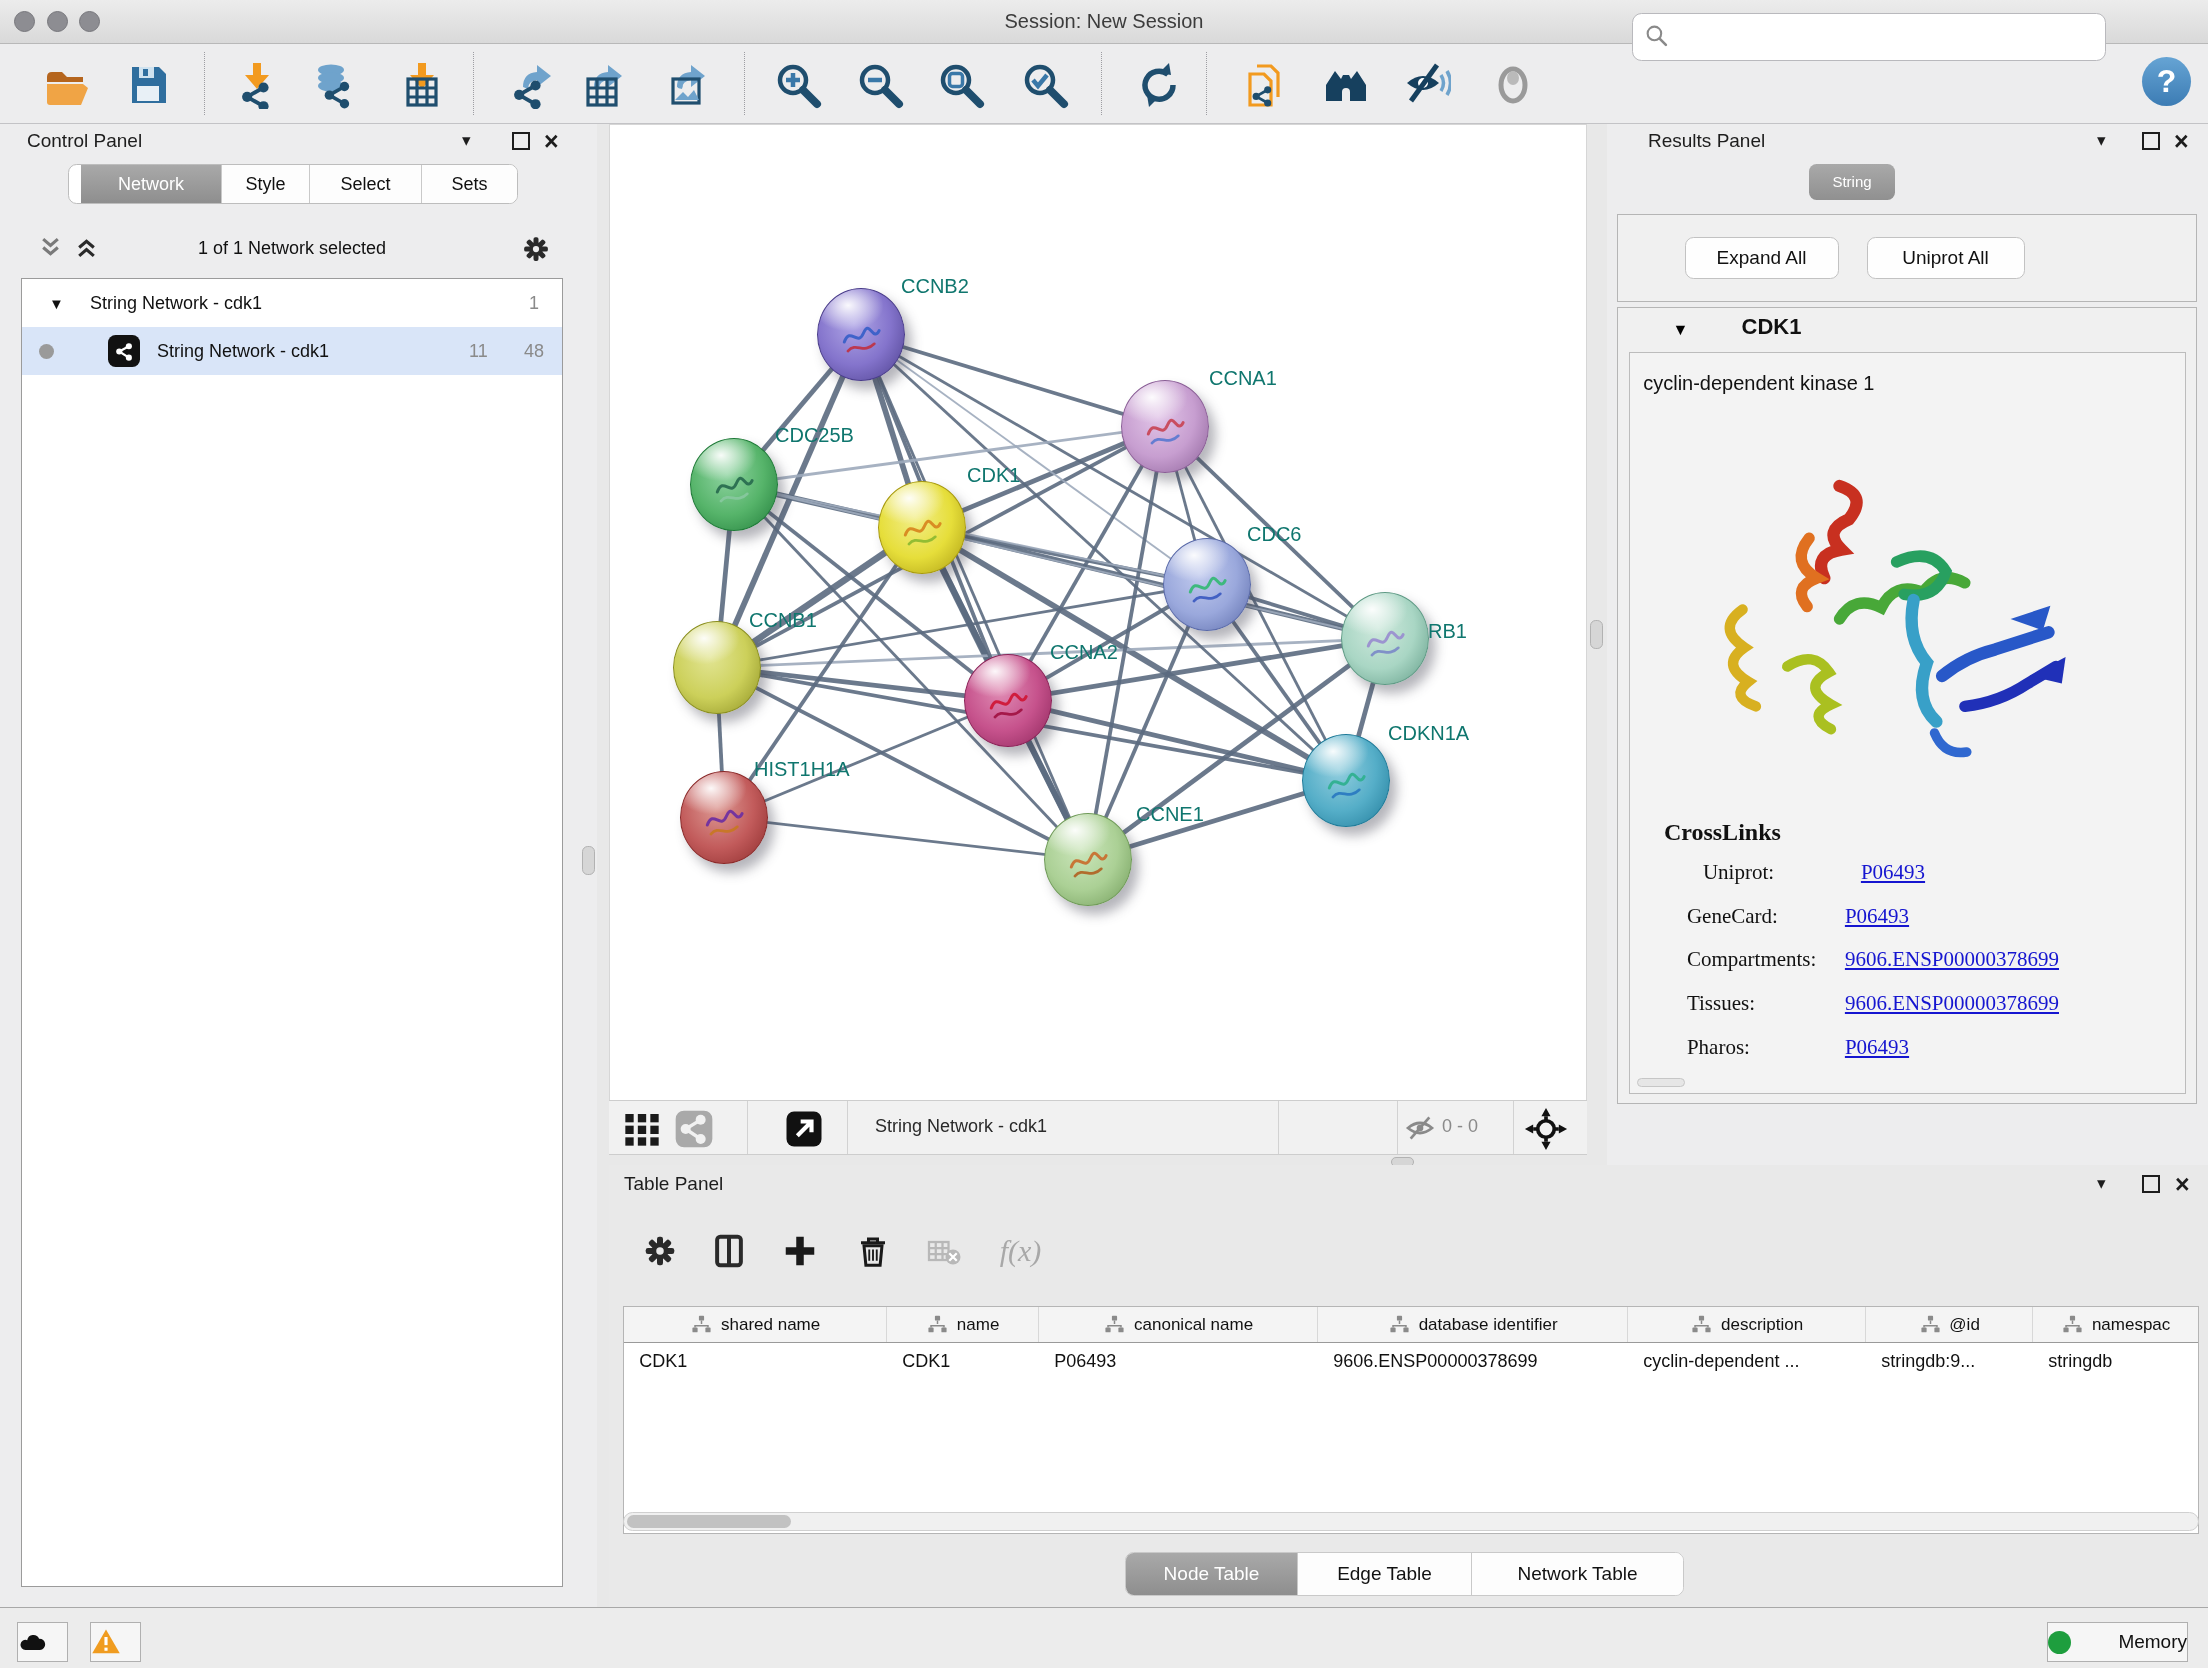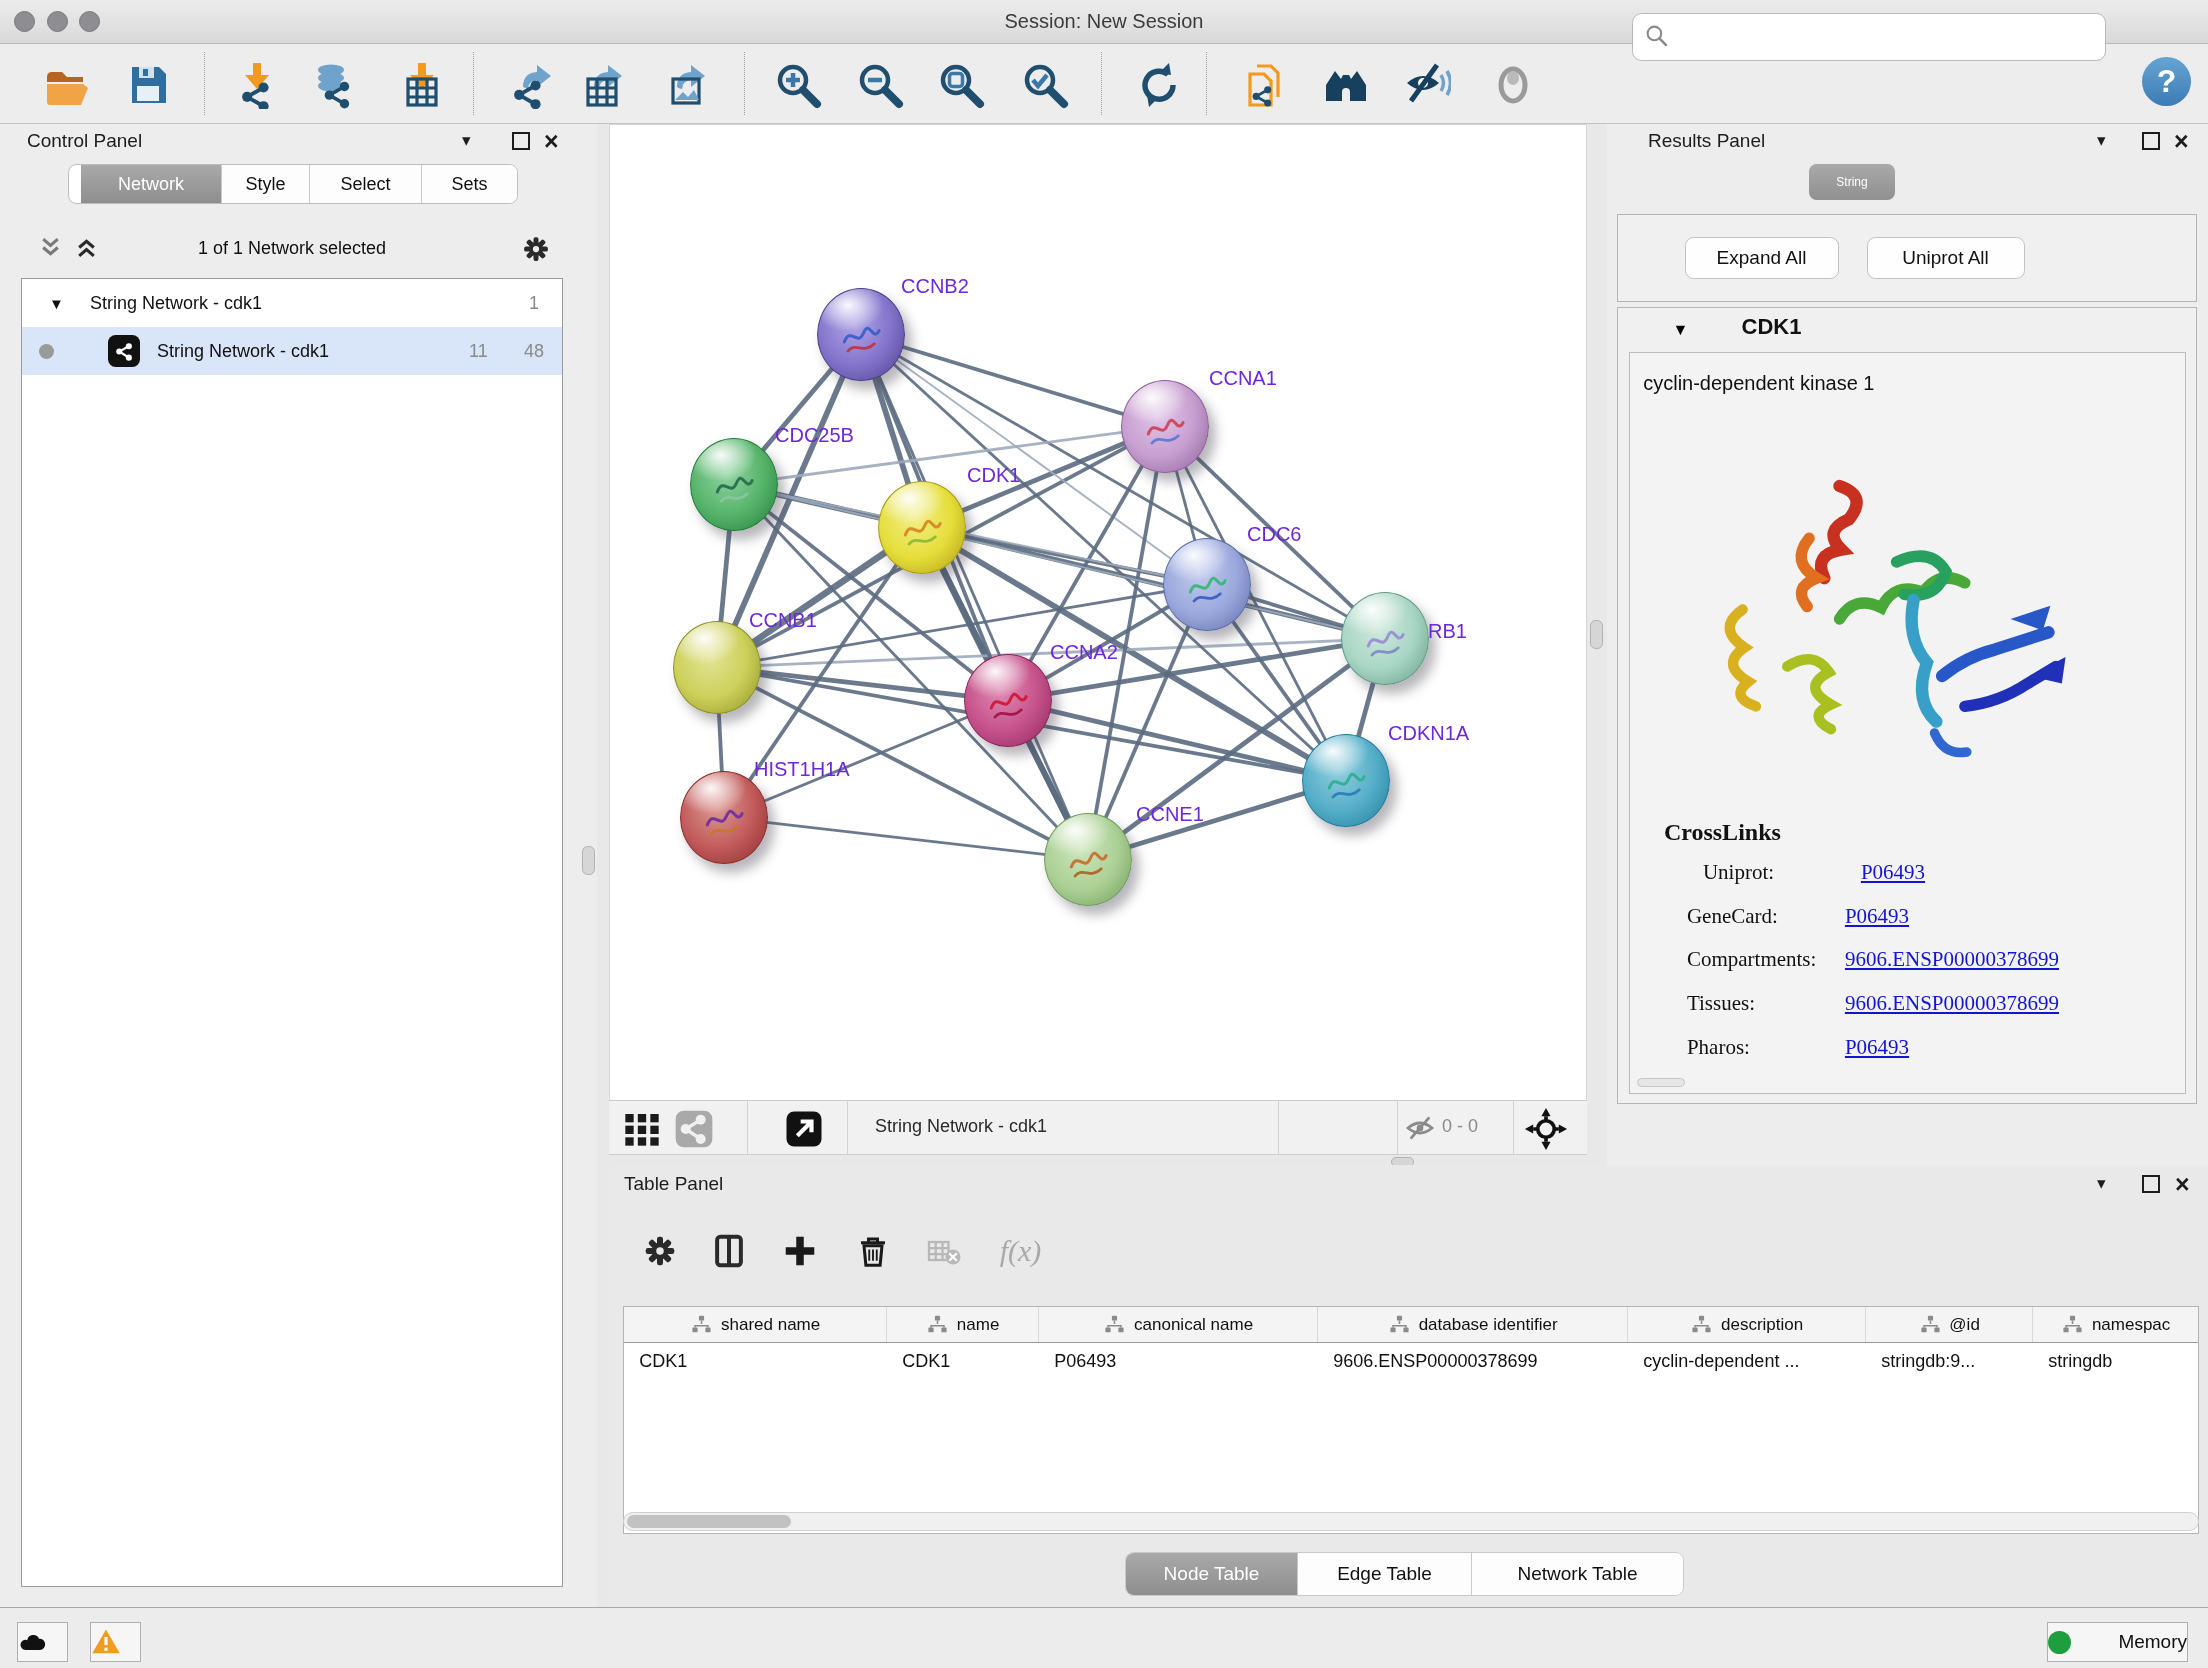--- a/index.html
+++ b/index.html
@@ -58,39 +58,39 @@
   .share-badge { width:32px; height:32px; background:#111; border-radius:7.6px;
     display:flex; align-items:center; justify-content:center; }
 
   
   #net-canvas { left:609px; top:124px; width:978px; height:977px; background:#fff;
     border:1px solid #d6d6d6; overflow:hidden; }
   #edges-svg { position:absolute; left:0; top:0; }
   .net-node { position:absolute; border-radius:50%;
     box-shadow:6.7px 8.6px 11.4px rgba(60,60,75,.38); }
   .net-node svg { position:absolute; left:8%; top:22%; width:84%; height:66%; }
-  .node-label { position:absolute; font-size:20px; color:#6d28d9; white-space:nowrap; }
+  .node-label { position:absolute; font-size:20px; color:#0f766e; white-space:nowrap; }
 
   #net-footer { left:609px; top:1100px; width:978px; height:55px; background:#f1f1f1;
     border-top:1px solid #cdcdcd; border-bottom:1px solid #cdcdcd; }
   .nf-sep { position:absolute; top:0; height:53px; border-left:1px solid #d2d2d2; }
   .nf-txt { position:absolute; top:15px; font-size:18px; color:#8a8a8a; }
   #nf-title { color:#2a2a2a; }
   #nf-check { position:absolute; left:1294px; top:14.3px; width:26px; height:26px;
     background:#3f8fd6; border-radius:4.8px; color:#fff; text-align:center;
     line-height:26px; font-size:19px; }
 
   
   .handle { position:absolute; background:#d6d6d6; border:1px solid #b2b2b2; border-radius:5.7px; }
 
   
   #results-panel { left:1607px; top:124px; width:601px; height:1041px; background:#ededee; }
   #string-tab { position:absolute; left:202px; top:40px; width:86px; height:36px;
     background:linear-gradient(#a9a9a9,#909090); border-radius:7.6px; color:#fff;
-    font-size:12px; text-align:center; line-height:36px; }
+    font-size:15px; text-align:center; line-height:36px; }
   .res-box { position:absolute; left:9.5px; width:580px; background:#f0f0f0;
     border:1px solid #b5b5b5; }
   .res-btn { position:absolute; top:22px; height:42px; background:#fefefe;
     border:1px solid #c2c2c2; border-radius:8.6px; font-size:19px; color:#111;
     display:flex; align-items:center; justify-content:center; }
   #cdk1-inner { position:absolute; left:11.4px; top:44px; width:557px; height:742px;
     background:#f3f3f3; border:1px solid #bcbcbc; }
   #cdk1-desc { position:absolute; left:13.3px; top:19px; font-size:20px; color:#111; }
   .xl-title { position:absolute; left:34px; top:466px;
     font-family:"Liberation Serif",serif; font-weight:bold; font-size:24px; color:#111; }

